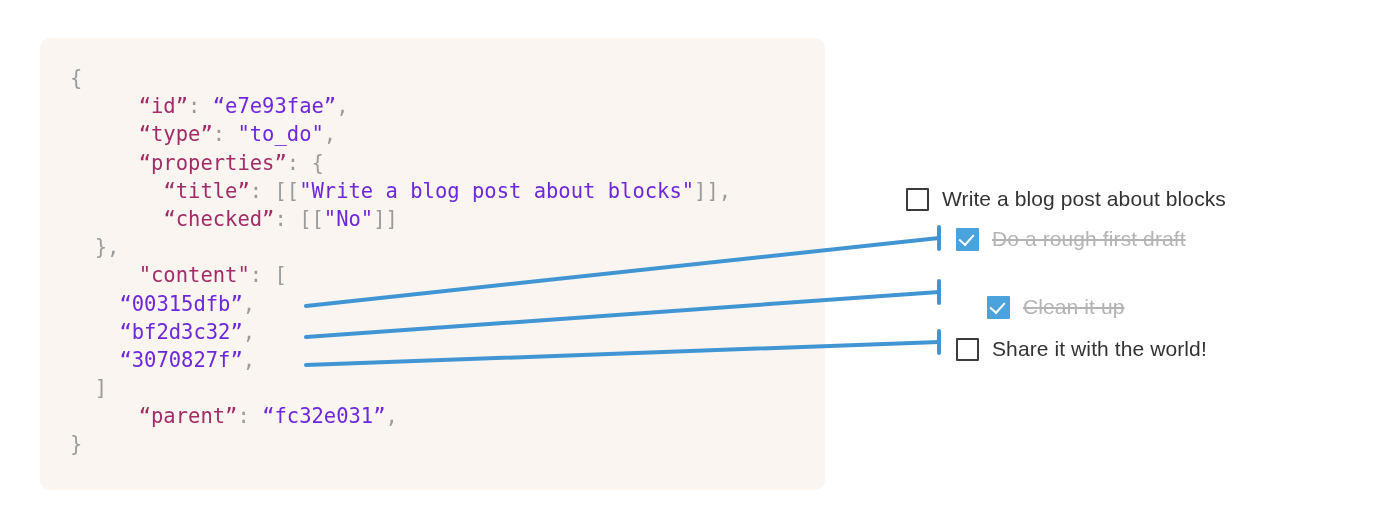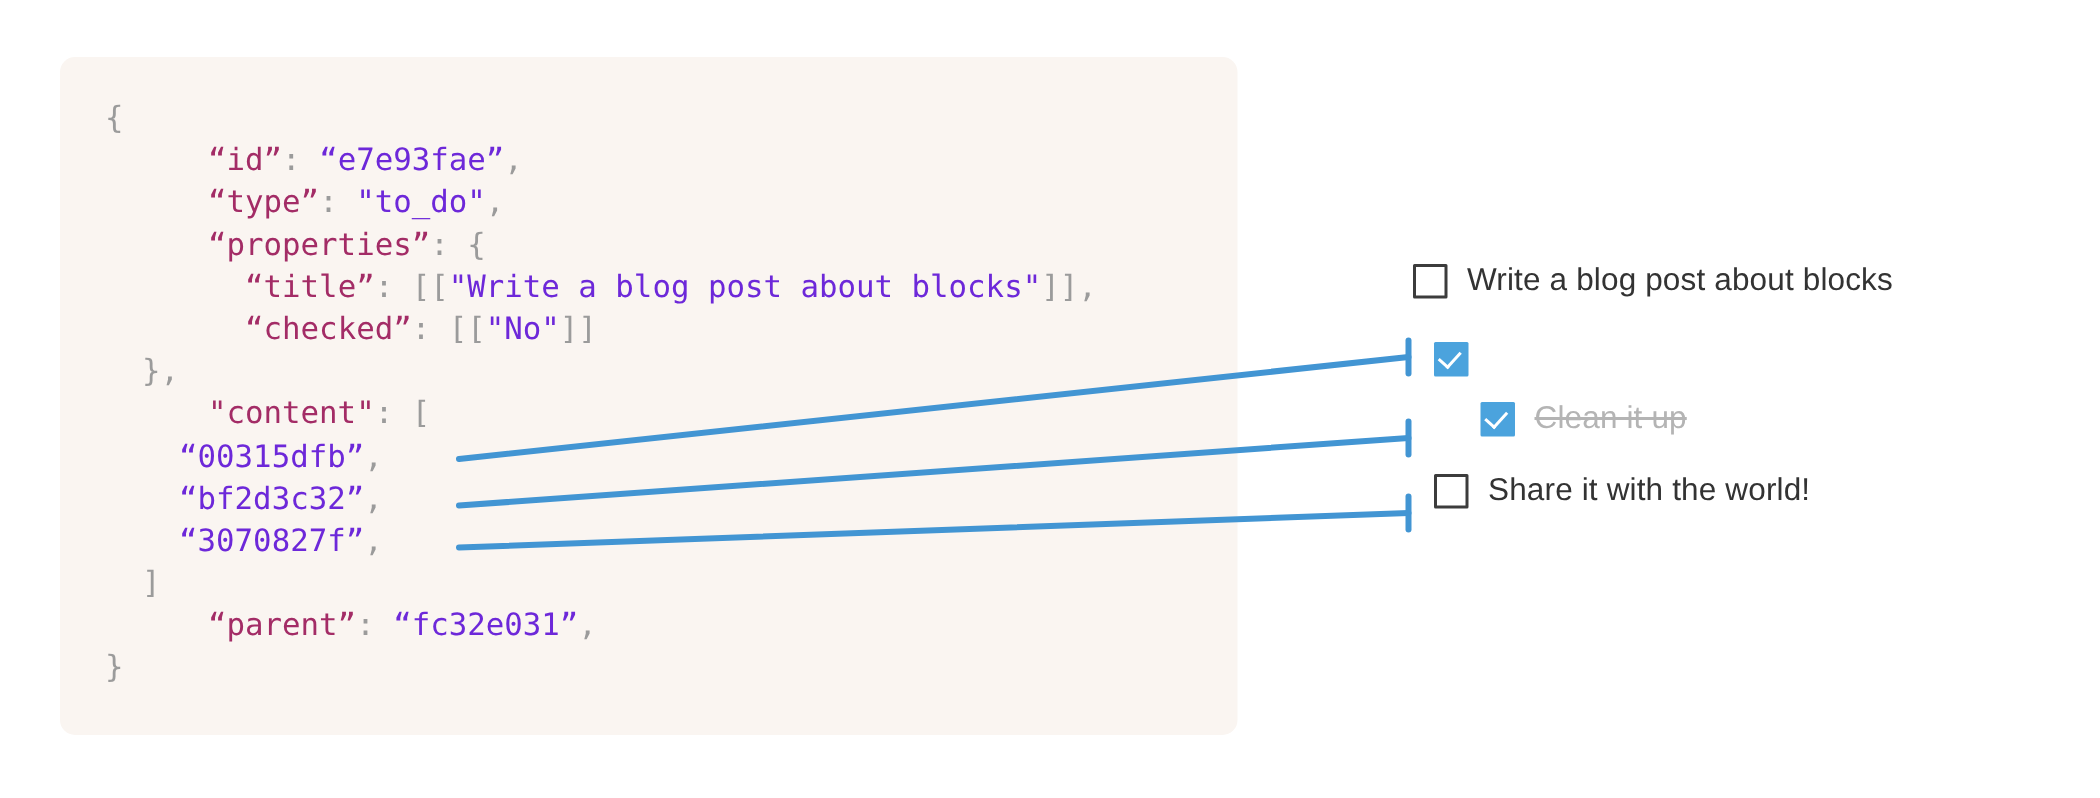--- a/index.html
+++ b/index.html
@@ -55,24 +55,24 @@
     top: 168px;
     width: 440px;
   }
   .todo-row {
     position: absolute;
     left: 0;
     display: flex;
     align-items: center;
     height: 30px;
   }
-  .todo-row.r0 { top: 4px;   left: 0px; margin-left: 36px;  }
+  .todo-row.r0 { top: 16px;   left: 0px;  }
   .todo-row.r1 { top: 56px;  left: 50px; }
-  .todo-row.r2 { top: 96px; left: 50px; padding-left: 31px; }
-  .todo-row.r3 { top: 144px; left: 50px; }
+  .todo-row.r2 { top: 124px; left: 50px; padding-left: 31px; }
+  .todo-row.r3 { top: 166px; left: 50px; }
 
   .cb {
     box-sizing: border-box;
     width: 23px;
     height: 23px;
     flex: 0 0 auto;
     position: relative;
   }
   .cb.unchecked {
     border: 2.5px solid #3c3c3c;
@@ -143,20 +143,21 @@
       </g>
     </svg>
 
   <div id="checklist">
       <div class="todo-row r0">
         <span class="cb unchecked"></span>
         <span class="todo-label">Write a blog post about blocks</span>
       </div>
       <div class="todo-row r1">
         <span class="cb checked"></span>
+        <span class="todo-label done">Do a rough first draft</span>
       </div>
       <div class="todo-row r2">
         <span class="cb checked"></span>
         <span class="todo-label done">Clean it up</span>
       </div>
       <div class="todo-row r3">
         <span class="cb unchecked"></span>
         <span class="todo-label">Share it with the world!</span>
       </div>
     </div>

